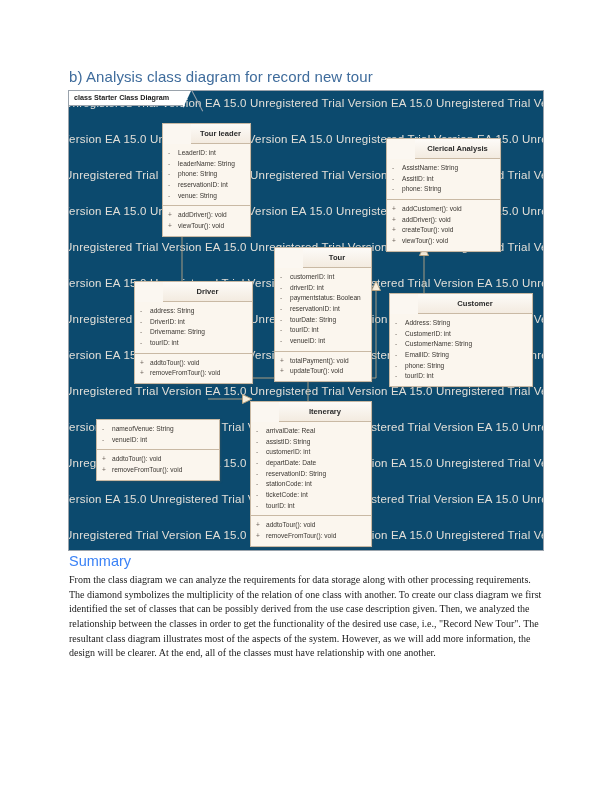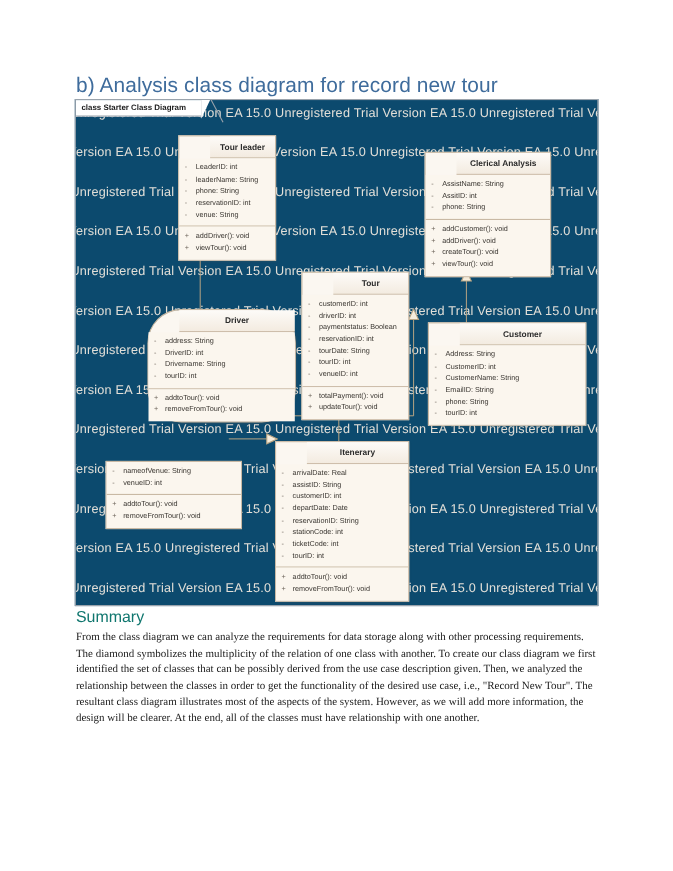--- a/index.html
+++ b/index.html
@@ -9,21 +9,21 @@
     font-family:"Liberation Serif", serif;
     position:relative;
     overflow:hidden;
   }
   .page{position:absolute;left:0;top:0;width:612px;height:792px;}
 
   
   .section-heading{
     position:absolute;left:69px;top:68px;
     font-family:"Liberation Sans", sans-serif;
-    font-size:19px;color:#3f6c9c;font-weight:400;
+    font-size:15px;color:#3f6c9c;font-weight:400;
     letter-spacing:.1px;white-space:nowrap;
   }
 
   
   .diagram-frame{
     position:absolute;left:68px;top:90px;
     width:474px;height:459px;
     border:1px solid #9aa3ac;
     background:#0c4a6e;
     overflow:hidden;
@@ -96,21 +96,21 @@
   }
   .uml .vis{
     width:10px;flex:0 0 10px;color:#6b6259;text-align:left;
   }
   .uml .mname{flex:1 1 auto;}
 
   
   .summary-heading{
     position:absolute;left:69px;top:553px;
     font-family:"Liberation Sans", sans-serif;
-    font-size:14.5px;color:#0f766e;
+    font-size:14.5px;color:#3b82f6;
   }
   .summary-body{
     position:absolute;left:69px;top:573px;width:475px;
     font-family:"Liberation Serif", serif;
     font-size:10px;color:#1a1a1a;line-height:1.47;
     text-align:left;
   }
 </style>
 </head>
 <body>
@@ -273,21 +273,21 @@
             <span class="vis">+</span>
             <span class="mname">totalPayment(): void</span>
           </div>
         <div class="member">
             <span class="vis">+</span>
             <span class="mname">updateTour(): void</span>
           </div>
       </div>
     </div>
 
-    <div class="uml" style="left:65px;top:190px;width:135px;border-radius:31px;">
+    <div class="uml" style="left:65px;top:190px;width:119px;">
       <div class="title">Driver</div>
       <div class="compartment">
         <div class="member">
             <span class="vis">-</span>
             <span class="mname">address: String</span>
           </div>
         <div class="member">
             <span class="vis">-</span>
             <span class="mname">DriverID: int</span>
           </div>

